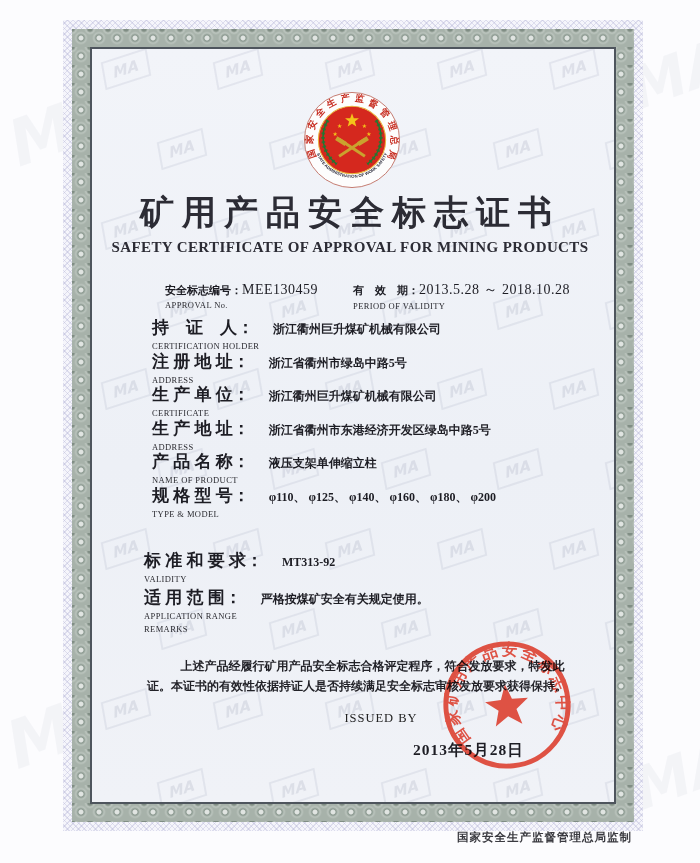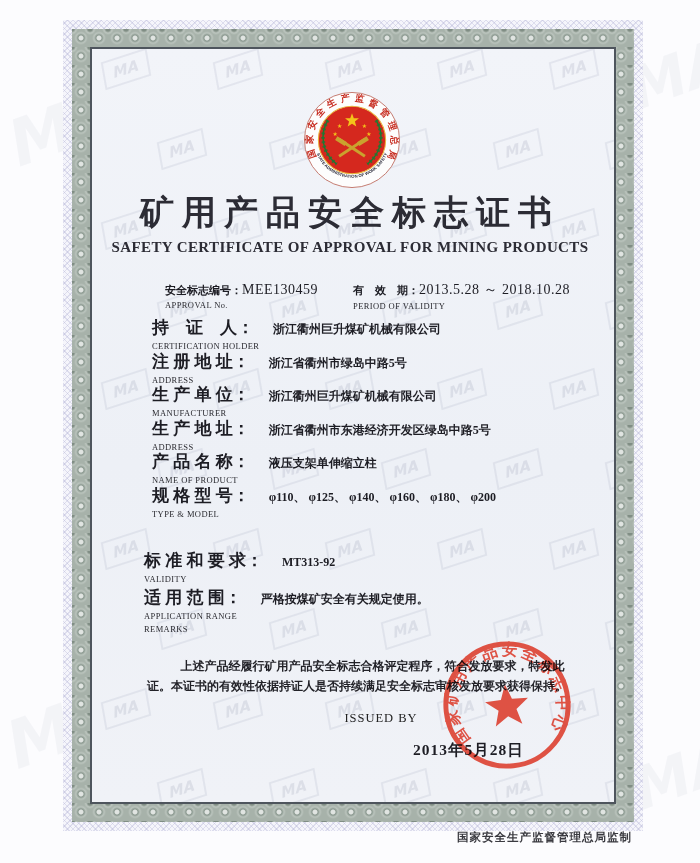--- a/index.html
+++ b/index.html
@@ -216,21 +216,21 @@
         <div class="sub-en">CERTIFICATION HOLDER</div>
       </div>
 
       <div class="frow">
         <div><span class="zh">注 册 地 址：</span><span class="val">浙江省衢州市绿岛中路5号</span></div>
         <div class="sub-en">ADDRESS</div>
       </div>
 
       <div class="frow">
         <div><span class="zh">生 产 单 位：</span><span class="val">浙江衢州巨升煤矿机械有限公司</span></div>
-        <div class="sub-en">MANUFACTURER</div>
+        <div class="sub-en">CERTIFICATE</div>
       </div>
 
       <div class="frow">
         <div><span class="zh">生 产 地 址：</span><span class="val">浙江省衢州市东港经济开发区绿岛中路5号</span></div>
         <div class="sub-en">ADDRESS</div>
       </div>
 
       <div class="frow">
         <div><span class="zh">产 品 名 称：</span><span class="val">液压支架单伸缩立柱</span></div>
         <div class="sub-en">NAME OF PRODUCT</div>

